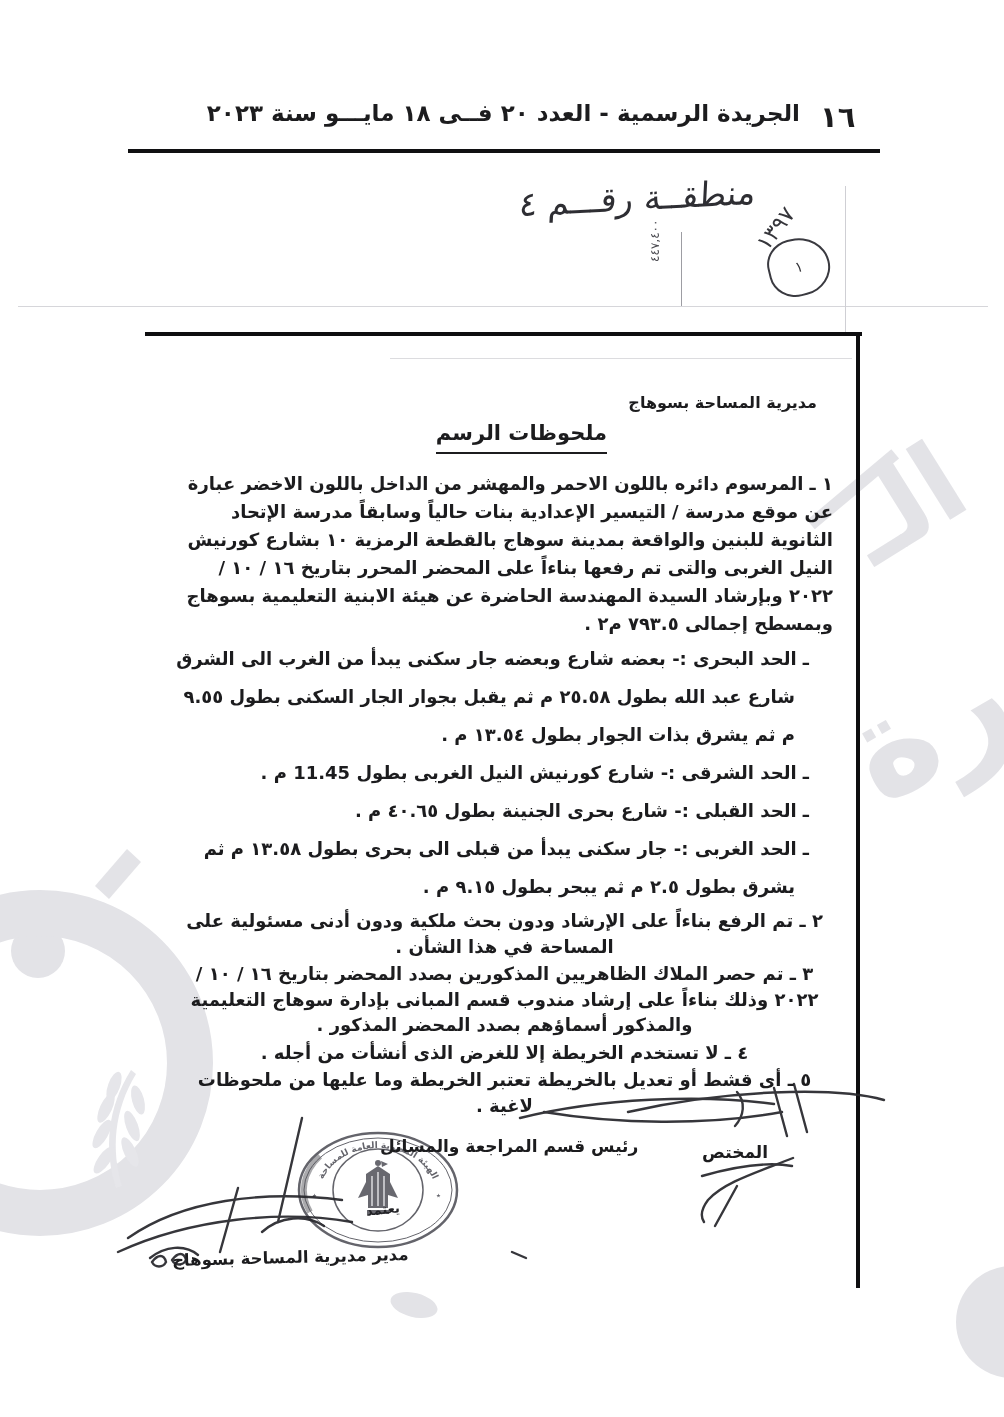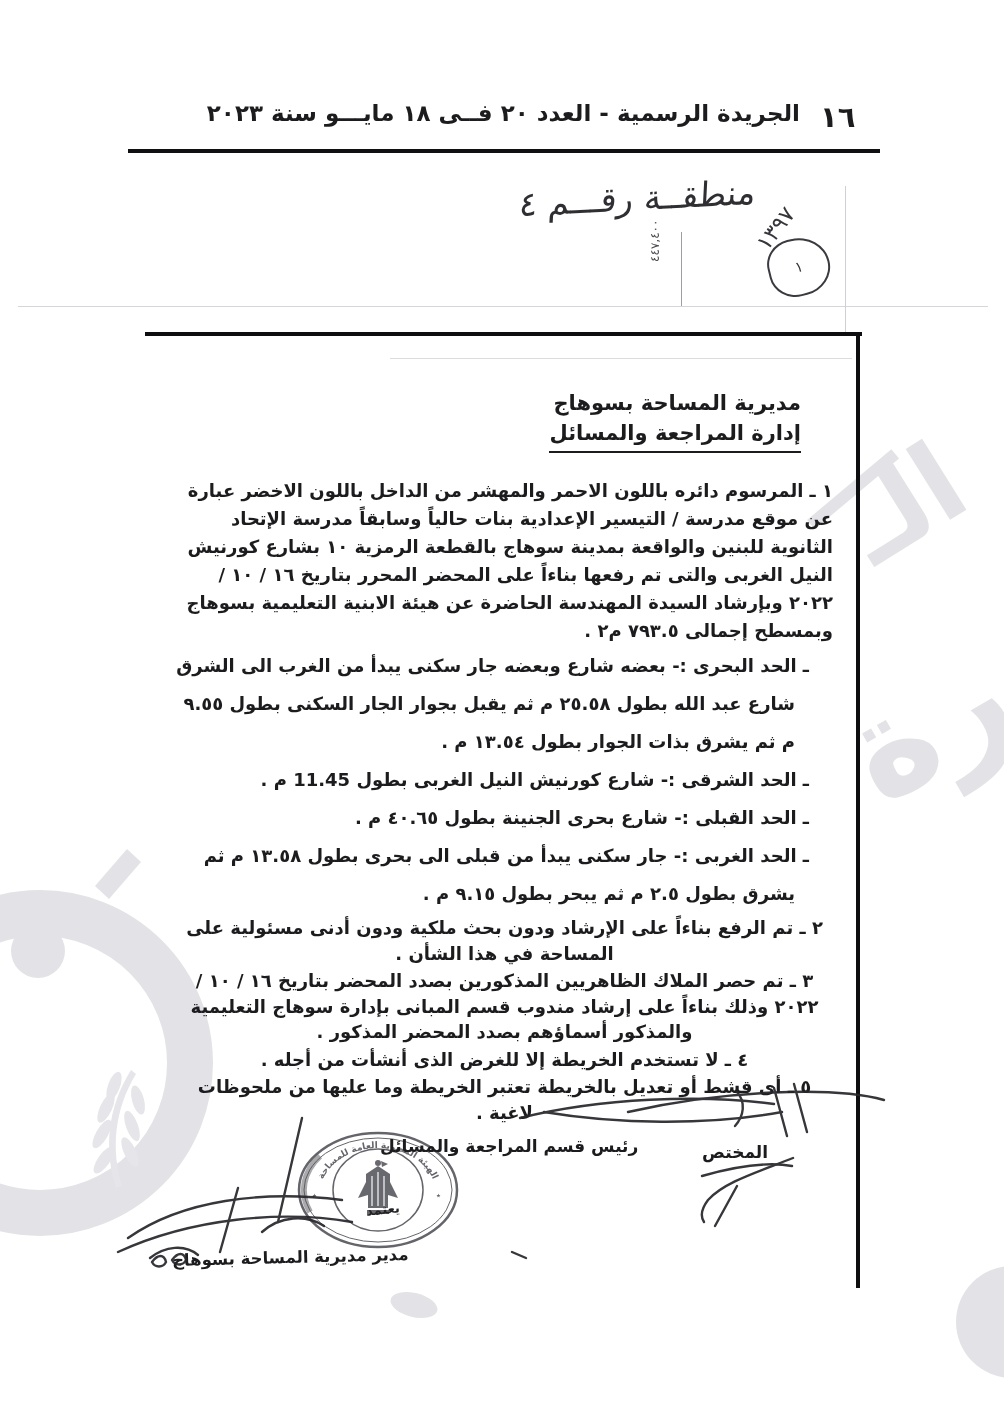--- a/index.html
+++ b/index.html
@@ -25,21 +25,21 @@
   .circle-mark{top:238px; left:768px; width:58px; height:54px; border:2px solid #3a3a40;
     border-radius:48% 60% 55% 50%; transform:rotate(-14deg); z-index:2;
     display:flex; align-items:center; justify-content:center; font-size:15px; color:#35353a;}
   .vertical-number{top:262px; left:648px; font-size:12px; color:#4c4c52; transform:rotate(-90deg); transform-origin:left top; z-index:2; white-space:nowrap;}
   
   .frame-top{top:332px; left:145px; width:717px; height:4px; background:#0e0e10; z-index:2;}
   .frame-right{top:332px; left:856px; width:4px; height:956px; background:#0e0e10; z-index:2;}
   
   .doc{top:388px; right:171px; width:657px; direction:rtl; text-align:right;
        font-weight:bold; font-size:18px; line-height:28px; z-index:2;}
-  .org1{font-size:21px; line-height:30px; margin-left:28px; margin-right:32px;}
+  .org1{font-size:16px; line-height:30px; margin-left:28px; margin-right:16px;}
   .org2{font-size:21px; line-height:30px; margin-right:32px; margin-bottom:24px;}
   .org2 span{display:inline-block; border-bottom:2px solid #1c1c1e; padding-bottom:3px;}
   .doc-title{margin:0 226px 16px 0; font-size:21px; line-height:30px;}
   .doc-title span{display:inline-block; border-bottom:2px solid #1c1c1e; padding-bottom:4px;}
   .clause{margin:0 0 2px 0;}
   .bnd-list{padding-right:24px; margin-bottom:2px;}
   .bnd{padding-right:14px; text-indent:-14px; line-height:38px;}
   .tight{line-height:25.5px;text-align:center;}
   
   .review-head{top:1136px; left:380px; font-size:17px; font-weight:bold; direction:rtl; z-index:4; white-space:nowrap;}
@@ -96,21 +96,21 @@
   <div class="abs circle-mark">
     <span>١</span>
   </div>
   <div class="abs vertical-number">٤٤٧,٤٠٠</div>
 
   <div class="abs frame-top"></div>
   <div class="abs frame-right"></div>
 
   <div class="abs doc">
     <div class="org1">مديرية المساحة بسوهاج</div>
-    <div class="org2"><span>إدارة المراجعة والمسائل</span></div>
+    <div class="doc-title"><span>ملحوظات الرسم</span></div>
     <div class="clause">١ ـ المرسوم دائره باللون الاحمر والمهشر من الداخل باللون الاخضر عبارة عن موقع مدرسة / التيسير الإعدادية بنات حالياً وسابقاً مدرسة الإتحاد الثانوية للبنين والواقعة بمدينة سوهاج بالقطعة الرمزية ١٠ بشارع كورنيش النيل الغربى والتى تم رفعها بناءاً على المحضر المحرر بتاريخ ١٦ / ١٠ / ٢٠٢٢ وبإرشاد السيدة المهندسة الحاضرة عن هيئة الابنية التعليمية بسوهاج وبمسطح إجمالى ٧٩٣.٥ م٢ .</div>
     <div class="bnd-list">
       <div class="bnd">ـ  الحد البحرى :-  بعضه شارع وبعضه جار سكنى يبدأ من الغرب الى الشرق شارع عبد الله بطول ٢٥.٥٨ م ثم يقبل بجوار الجار السكنى بطول ٩.٥٥ م ثم يشرق بذات الجوار بطول ١٣.٥٤ م .</div>
       <div class="bnd">ـ  الحد الشرقى :-  شارع كورنيش النيل الغربى بطول 11.45 م .</div>
       <div class="bnd">ـ  الحد القبلى :-  شارع بحرى الجنينة بطول ٤٠.٦٥ م .</div>
       <div class="bnd">ـ  الحد الغربى :-  جار سكنى يبدأ من قبلى الى بحرى بطول ١٣.٥٨ م ثم يشرق بطول ٢.٥ م ثم يبحر بطول ٩.١٥ م .</div>
     </div>
     <div class="clause tight">٢ ـ تم الرفع بناءاً على الإرشاد ودون بحث ملكية ودون أدنى مسئولية على المساحة في هذا الشأن .</div>
     <div class="clause tight">٣ ـ تم حصر الملاك الظاهريين المذكورين بصدد المحضر بتاريخ ١٦ / ١٠ / ٢٠٢٢ وذلك بناءاً على إرشاد مندوب قسم المبانى بإدارة سوهاج التعليمية والمذكور أسماؤهم بصدد المحضر المذكور .</div>
     <div class="clause tight">٤ ـ لا تستخدم الخريطة إلا للغرض الذى أنشأت من أجله .</div>

